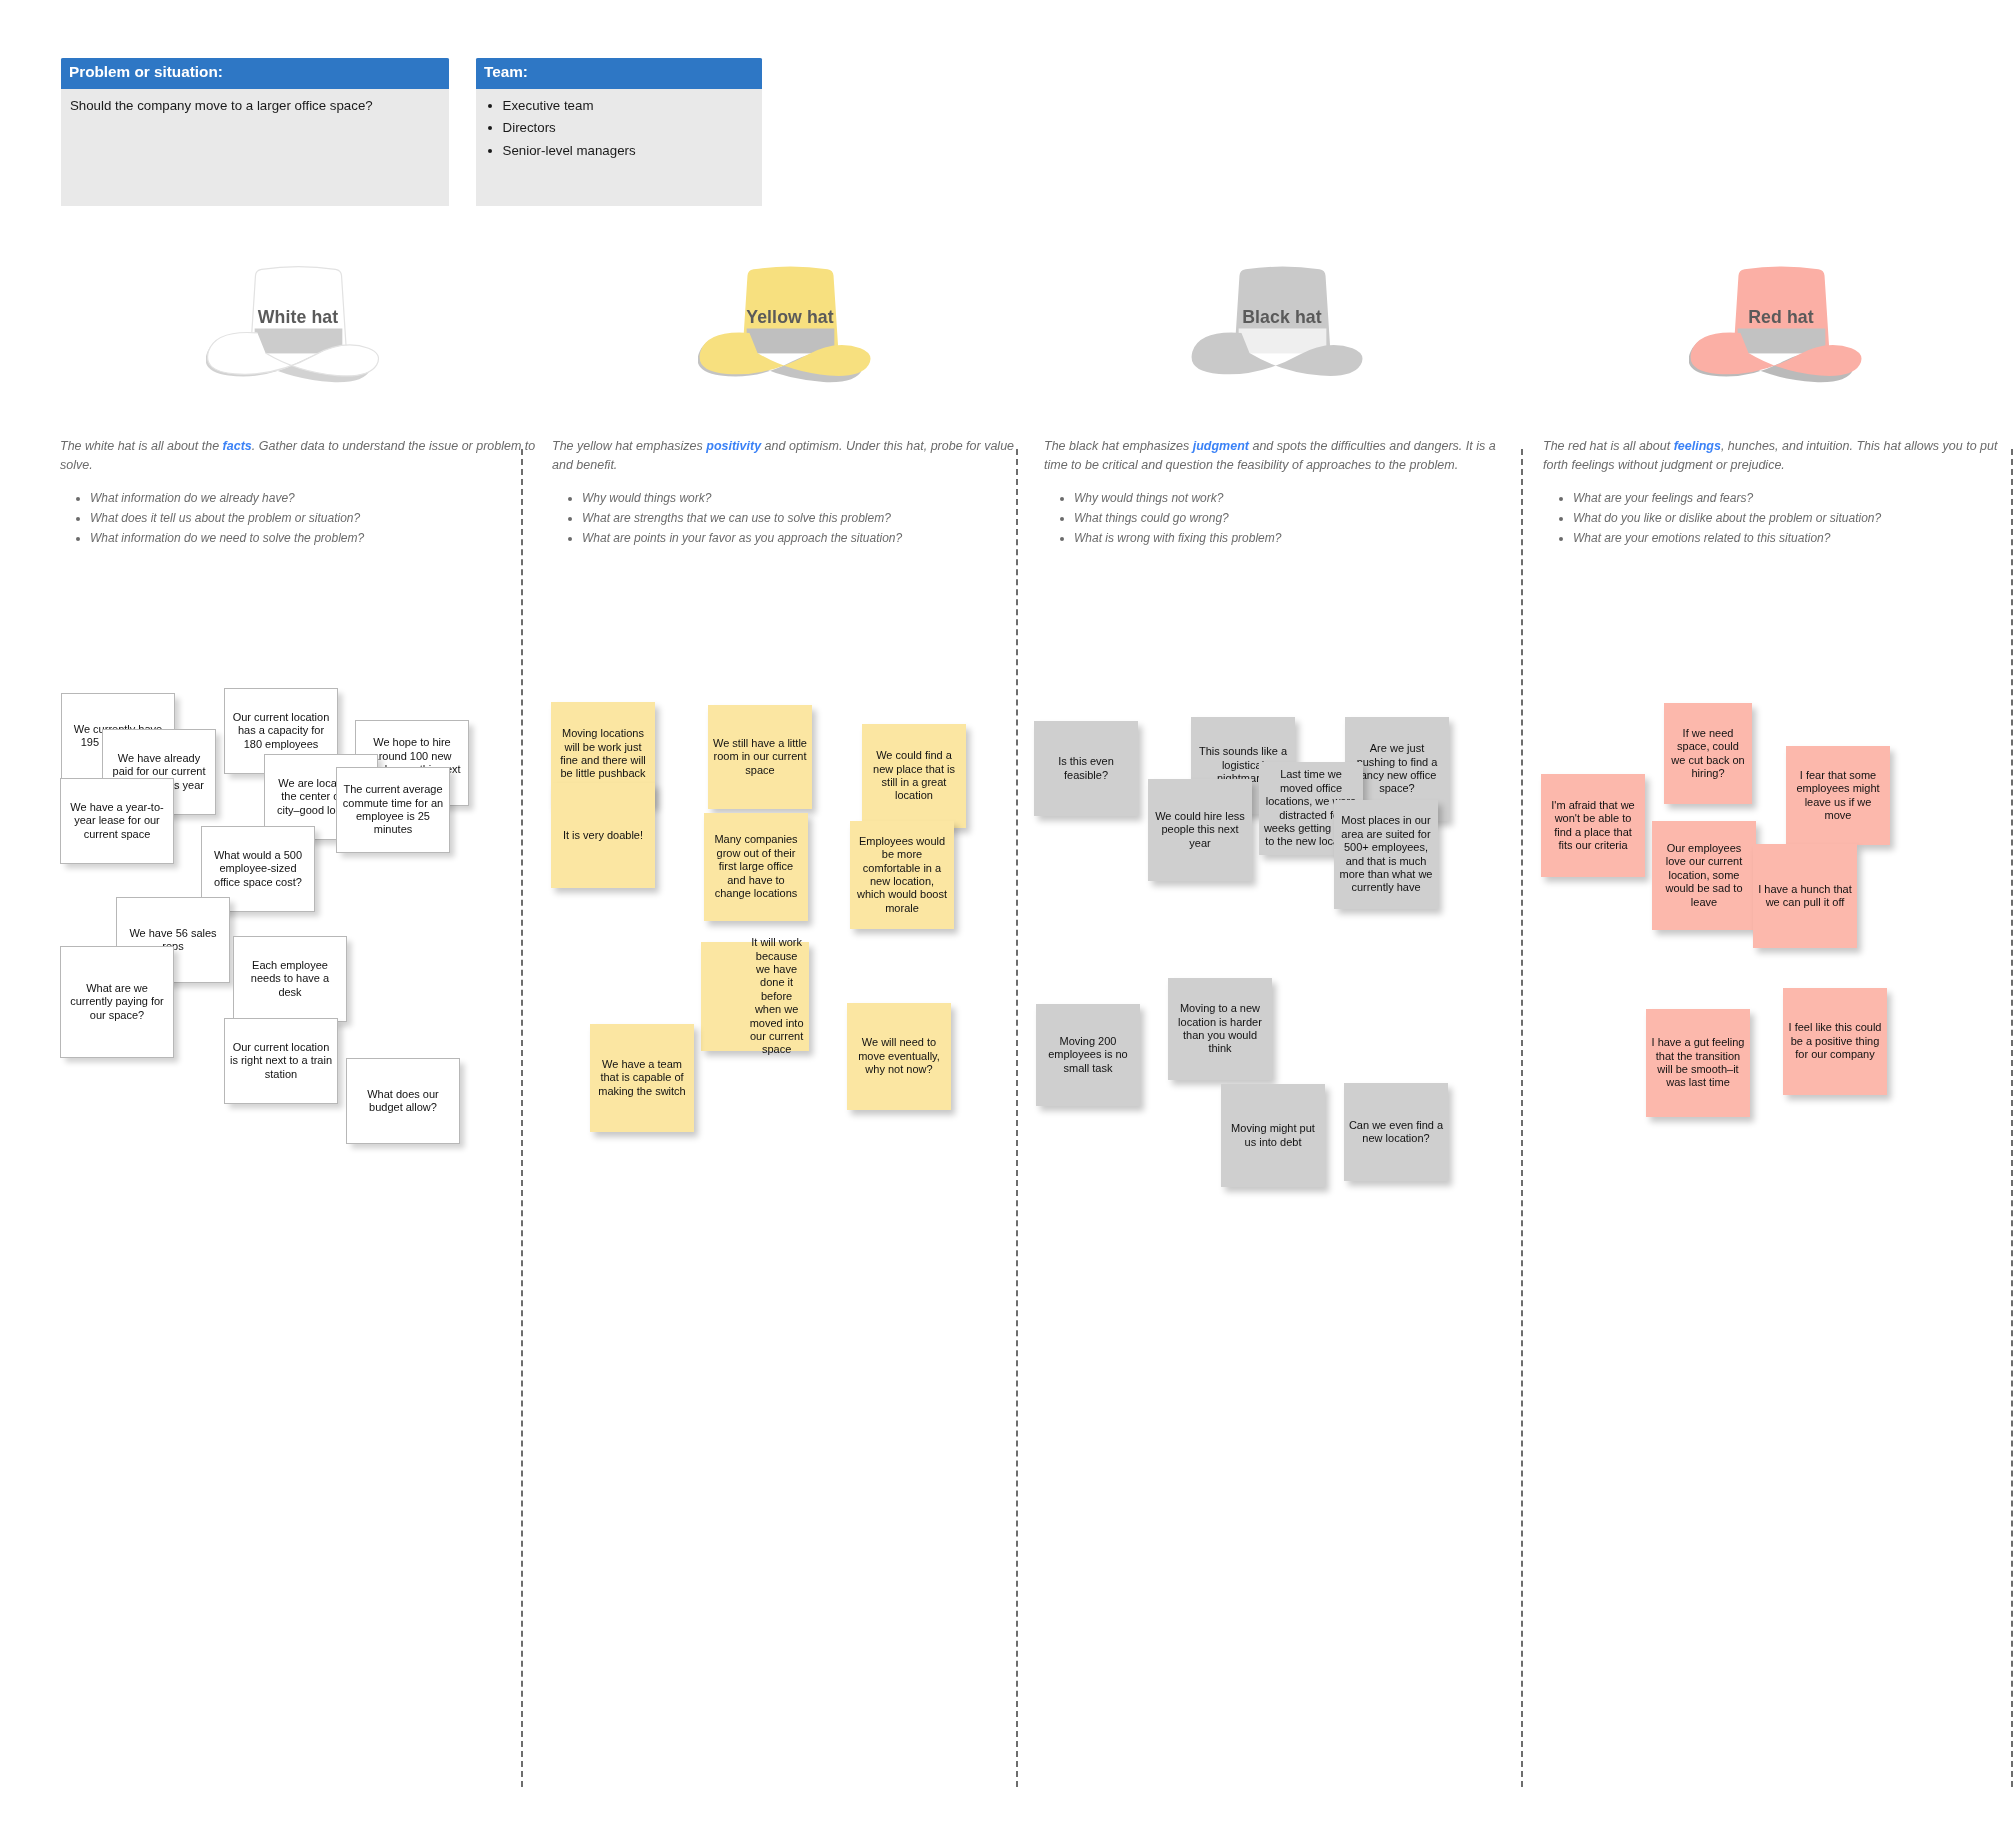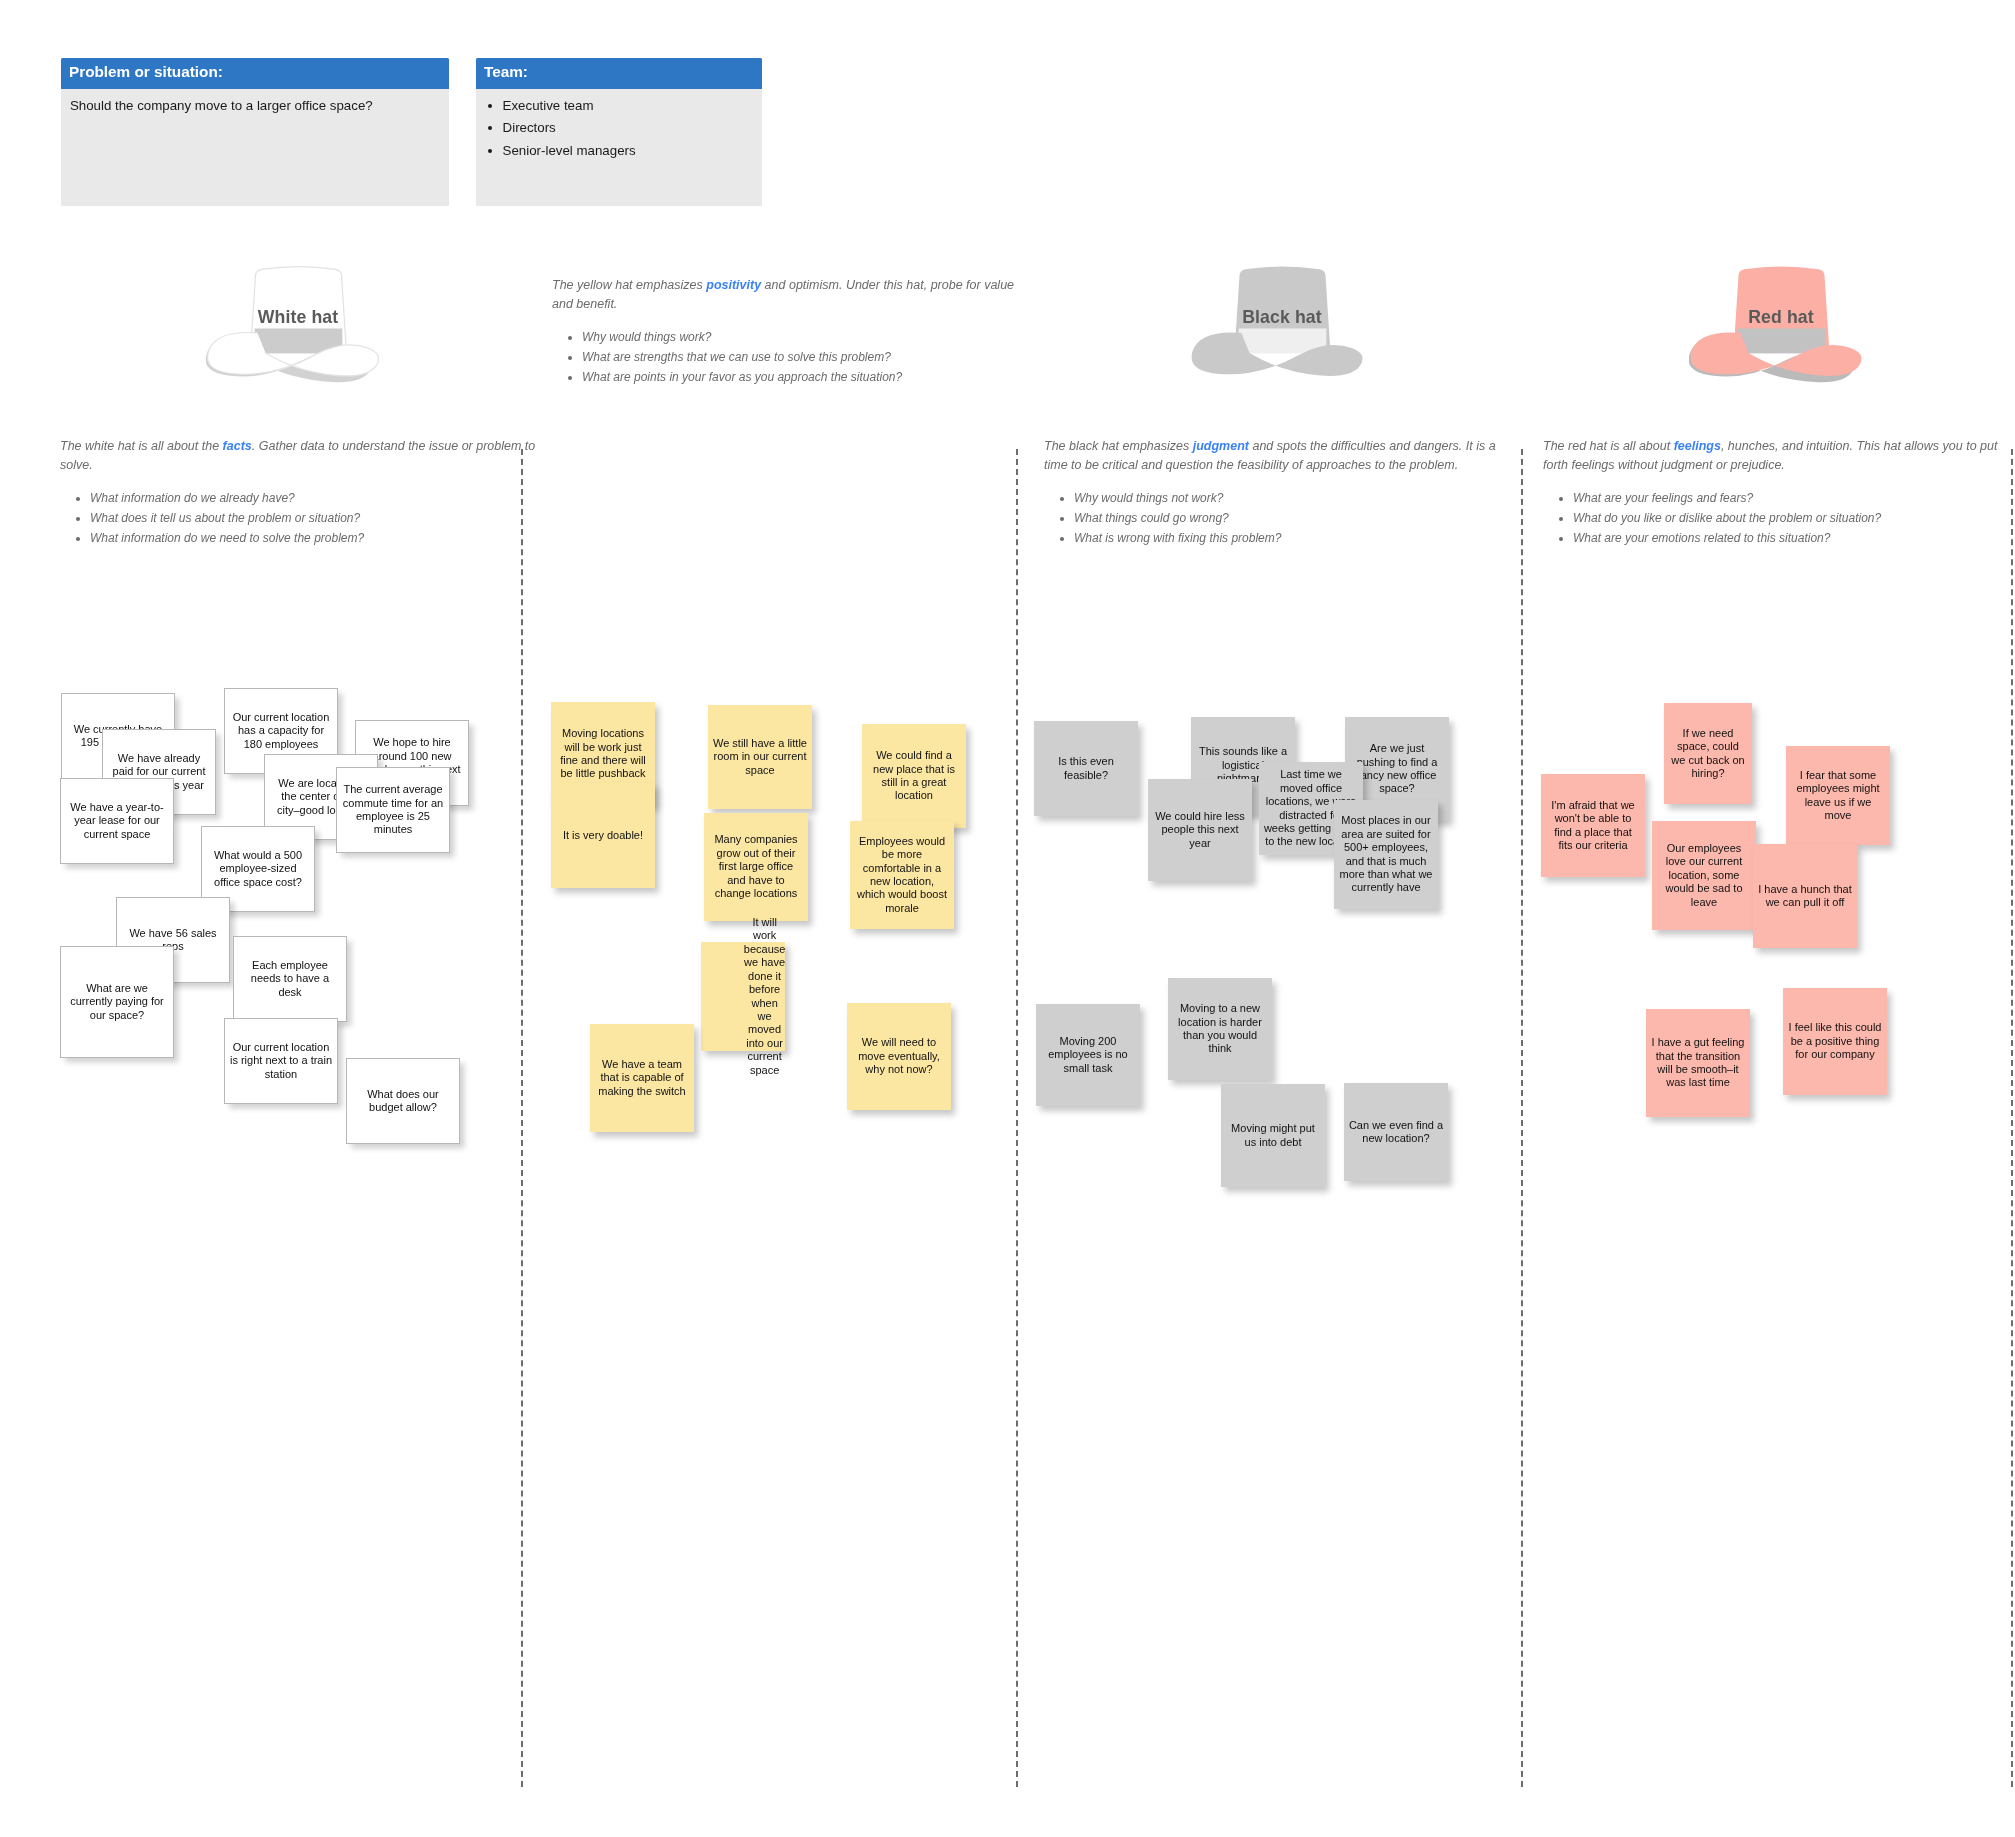--- a/index.html
+++ b/index.html
@@ -108,20 +108,29 @@
         <div class="hat-label">White hat</div>
       </div>
       <div class="hat-desc">The white hat is all about the <b>facts</b>. Gather data to understand the issue or problem to solve.</div>
       <ul class="hat-q">
         <li>What information do we already have?</li>
         <li>What does it tell us about the problem or situation?</li>
         <li>What information do we need to solve the problem?</li>
       </ul>
     </div>
   <div class="hat-col" id="col-yellow" style="left:552px">
+      <div class="hat-art">
+  <svg width="185" height="145" viewBox="0 0 460 360">
+    <path d="M138 28 q92 -14 184 0 q14 2 15 16 l12 186 h-238 l12 -186 q1 -14 15 -16 z" fill="#f7e07f"></path>
+    <rect x="121" y="175" width="218" height="62" fill="#bfbfbf"></rect>
+    <path d="M118 196 q-90 -16 -114 36 q-22 50 52 60 q90 12 176 -34 q80 -42 150 -22 q40 12 26 42 q-16 34 -96 30 q-96 -6 -172 -44" fill="#9e9e9e" opacity="0.62"></path>
+    <path d="M128 186 q-104 -8 -122 46 q-14 50 66 56 q100 8 200 -48 q70 -38 132 -16 q36 14 20 42 q-20 32 -98 26 q-98 -8 -178 -56" fill="#f7e07f"></path>
+  </svg>
+        <div class="hat-label">Yellow hat</div>
+      </div>
       <div class="hat-desc">The yellow hat emphasizes <b>positivity</b> and optimism. Under this hat, probe for value and benefit.</div>
       <ul class="hat-q">
         <li>Why would things work?</li>
         <li>What are strengths that we can use to solve this problem?</li>
         <li>What are points in your favor as you approach the situation?</li>
       </ul>
     </div>
   <div class="hat-col" id="col-black" style="left:1044px">
       <div class="hat-art">
   <svg width="185" height="145" viewBox="0 0 460 360">
@@ -208,21 +217,21 @@
       </div>
       <div class="note yellow" style="left: 704px; top: 813px; width: 104px; height: 108px; font-size: 11px;">
         <span>Many companies grow out of their first large office and have to change locations</span>
       </div>
       <div class="note yellow" style="left: 551px; top: 783px; width: 104px; height: 105px; font-size: 11px;">
         <span>It is very doable!</span>
       </div>
       <div class="note yellow" style="left: 850px; top: 821px; width: 104px; height: 108px; font-size: 11px;">
         <span>Employees would be more comfortable in a new location, which would boost morale</span>
       </div>
-      <div class="note yellow" style="left: 701px; top: 942px; width: 84px; height: 109px; font-size: 11px; padding-left: 48px;">
+      <div class="note yellow" style="left: 701px; top: 942px; width: 108px; height: 109px; font-size: 11px; padding-left: 48px;">
         <span>It will work because we have done it before when we moved into our current space</span>
       </div>
       <div class="note yellow" style="left: 590px; top: 1024px; width: 104px; height: 108px; font-size: 11px;">
         <span>We have a team that is capable of making the switch</span>
       </div>
       <div class="note yellow" style="left: 847px; top: 1003px; width: 104px; height: 107px; font-size: 11px;">
         <span>We will need to move eventually, why not now?</span>
       </div>
       <div class="note grey" style="left: 1034px; top: 721px; width: 104px; height: 95px; font-size: 11px;">
         <span>Is this even feasible?</span>

